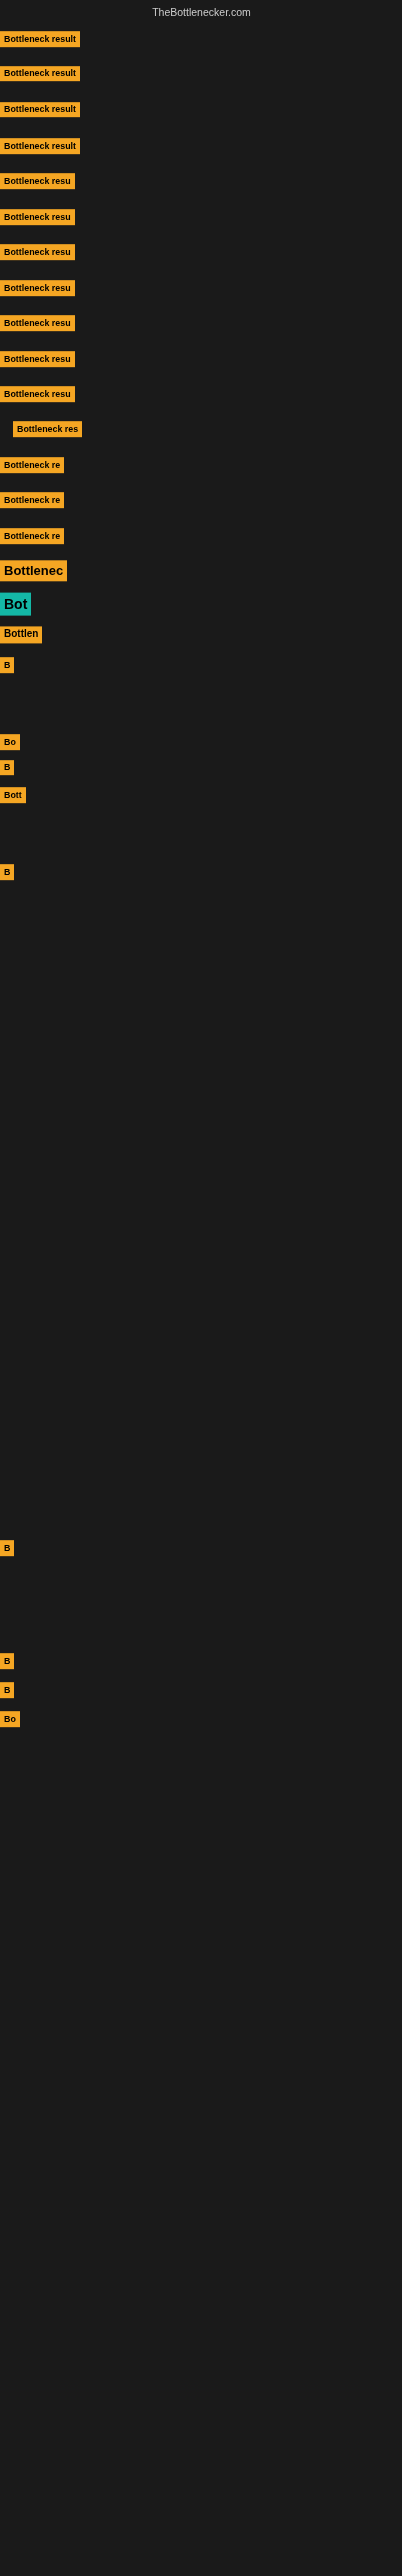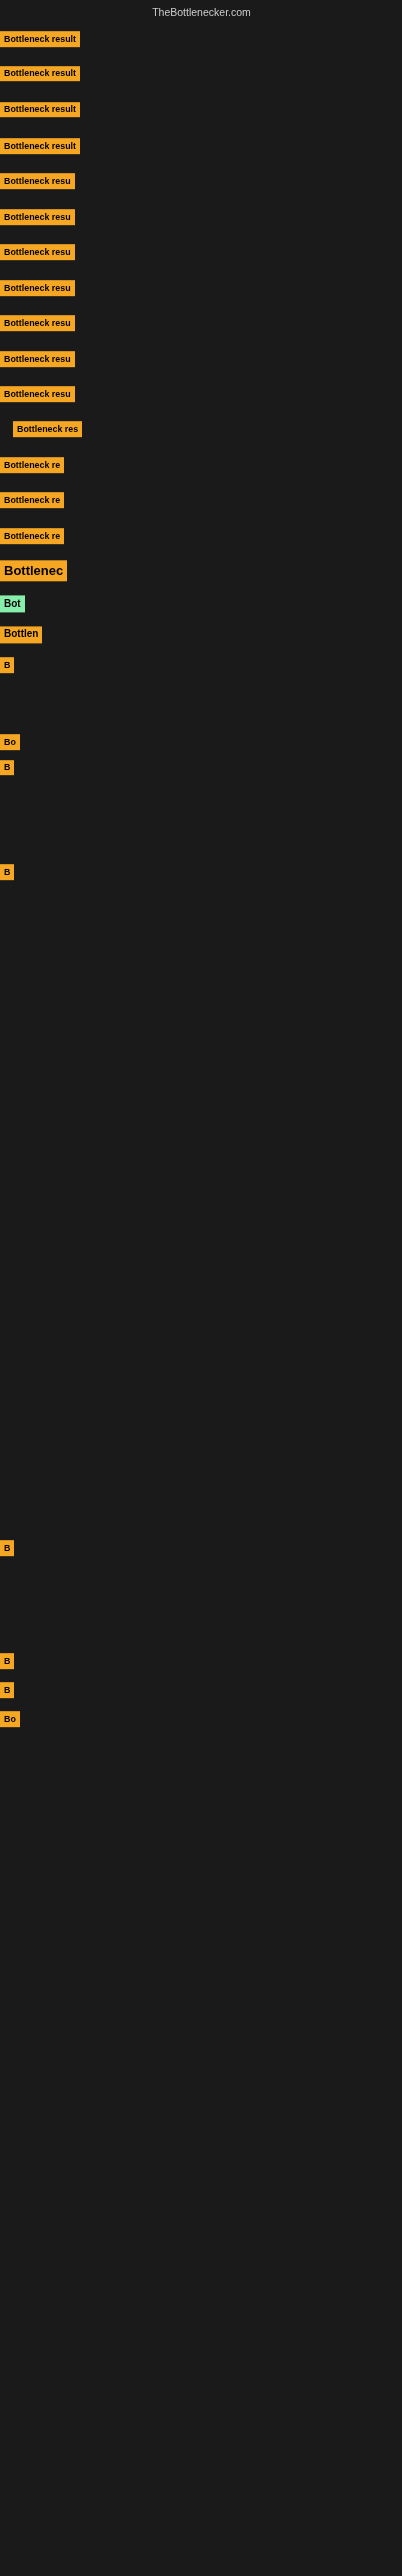--- a/index.html
+++ b/index.html
@@ -76,33 +76,36 @@
       <div style="position: absolute; left: 0px; top: 461px; width: 403px; height: 35px;">
         <span style="display: inline-block; background-color: rgb(245, 166, 35); color: rgb(0, 0, 0); font-size: 8.9px; font-weight: bold; padding: 1.6px 4px; white-space: nowrap; position: absolute; left: 0px; top: 50%; transform: translateY(-50%); cursor: default; line-height: 1.4; max-width: 129px; overflow: hidden;">Bottleneck re</span>
       </div>
       <div style="position: absolute; left: 0px; top: 497px; width: 403px; height: 35px;">
         <span style="display: inline-block; background-color: rgb(245, 166, 35); color: rgb(0, 0, 0); font-size: 8.9px; font-weight: bold; padding: 1.6px 4px; white-space: nowrap; position: absolute; left: 0px; top: 50%; transform: translateY(-50%); cursor: default; line-height: 1.4; max-width: 129px; overflow: hidden;">Bottleneck re</span>
       </div>
       <div style="position: absolute; left: 0px; top: 532px; width: 403px; height: 35px;">
         <span style="display: inline-block; background-color: rgb(245, 166, 35); color: rgb(0, 0, 0); font-size: 13px; font-weight: bold; padding: 1.6px 4px; white-space: nowrap; position: absolute; left: 0px; top: 50%; transform: translateY(-50%); cursor: default; line-height: 1.4; max-width: 129px; overflow: hidden;">Bottlenec</span>
       </div>
       <div style="position: absolute; left: 0px; top: 568px; width: 403px; height: 29px;">
-        <span style="display: inline-block; background-color: #86efac; color: rgb(0, 0, 0); font-size: 10px; font-weight: bold; padding: 1.6px 4px; white-space: nowrap; position: absolute; left: 0px; top: 50%; transform: translateY(-50%); cursor: default; line-height: 1.4; max-width: 129px; overflow: hidden;">Bot</span>
+        <span style="display: inline-block; background-color: #14b8a6; color: rgb(0, 0, 0); font-size: 14px; font-weight: bold; padding: 1.6px 4px; white-space: nowrap; position: absolute; left: 0px; top: 50%; transform: translateY(-50%); cursor: default; line-height: 1.4; max-width: 129px; overflow: hidden;">Bot</span>
       </div>
       <div style="position: absolute; left: 0px; top: 597px; width: 403px; height: 32px;">
         <span style="display: inline-block; background-color: rgb(245, 166, 35); color: rgb(0, 0, 0); font-size: 10px; font-weight: bold; padding: 1.6px 4px; white-space: nowrap; position: absolute; left: 0px; top: 50%; transform: translateY(-50%); cursor: default; line-height: 1.4; max-width: 129px; overflow: hidden;">Bottlen</span>
       </div>
       <div style="position: absolute; left: 0px; top: 629px; width: 403px; height: 29px;">
         <span style="display: inline-block; background-color: rgb(245, 166, 35); color: rgb(0, 0, 0); font-size: 8.9px; font-weight: bold; padding: 1.6px 4px; white-space: nowrap; position: absolute; left: 0px; top: 50%; transform: translateY(-50%); cursor: default; line-height: 1.4; max-width: 129px; overflow: hidden;">B</span>
       </div>
       <div style="position: absolute; left: 0px; top: 706px; width: 403px; height: 29px;">
         <span style="display: inline-block; background-color: rgb(245, 166, 35); color: rgb(0, 0, 0); font-size: 8.9px; font-weight: bold; padding: 1.6px 4px; white-space: nowrap; position: absolute; left: 0px; top: 50%; transform: translateY(-50%); cursor: default; line-height: 1.4; max-width: 129px; overflow: hidden;">Bo</span>
       </div>
       <div style="position: absolute; left: 0px; top: 735px; width: 403px; height: 22.5px;">
         <span style="display: inline-block; background-color: rgb(245, 166, 35); color: rgb(0, 0, 0); font-size: 8.9px; font-weight: bold; padding: 1.6px 4px; white-space: nowrap; position: absolute; left: 0px; top: 50%; transform: translateY(-50%); cursor: default; line-height: 1.4; max-width: 129px; overflow: hidden;">B</span>
+      </div>
+      <div style="position: absolute; left: 0px; top: 758px; width: 403px; height: 31px;">
+        <span style="display: inline-block; background-color: rgb(245, 166, 35); color: rgb(0, 0, 0); font-size: 8.9px; font-weight: bold; padding: 1.6px 4px; white-space: nowrap; position: absolute; left: 0px; top: 50%; transform: translateY(-50%); cursor: default; line-height: 1.4; max-width: 129px; overflow: hidden;">Bott</span>
       </div>
       <div style="position: absolute; left: 0px; top: 836px; width: 403px; height: 29px;">
         <span style="display: inline-block; background-color: rgb(245, 166, 35); color: rgb(0, 0, 0); font-size: 8.9px; font-weight: bold; padding: 1.6px 4px; white-space: nowrap; position: absolute; left: 0px; top: 50%; transform: translateY(-50%); cursor: default; line-height: 1.4; max-width: 129px; overflow: hidden;">B</span>
       </div>
       <div style="position: absolute; left: 0px; top: 1509px; width: 403px; height: 35px;">
         <span style="display: inline-block; background-color: rgb(245, 166, 35); color: rgb(0, 0, 0); font-size: 8.9px; font-weight: bold; padding: 1.6px 4px; white-space: nowrap; position: absolute; left: 0px; top: 50%; transform: translateY(-50%); cursor: default; line-height: 1.4; max-width: 129px; overflow: hidden;">B</span>
       </div>
       <div style="position: absolute; left: 0px; top: 1625px; width: 403px; height: 29px;">
         <span style="display: inline-block; background-color: rgb(245, 166, 35); color: rgb(0, 0, 0); font-size: 8.9px; font-weight: bold; padding: 1.6px 4px; white-space: nowrap; position: absolute; left: 0px; top: 50%; transform: translateY(-50%); cursor: default; line-height: 1.4; max-width: 129px; overflow: hidden;">B</span>
       </div>

